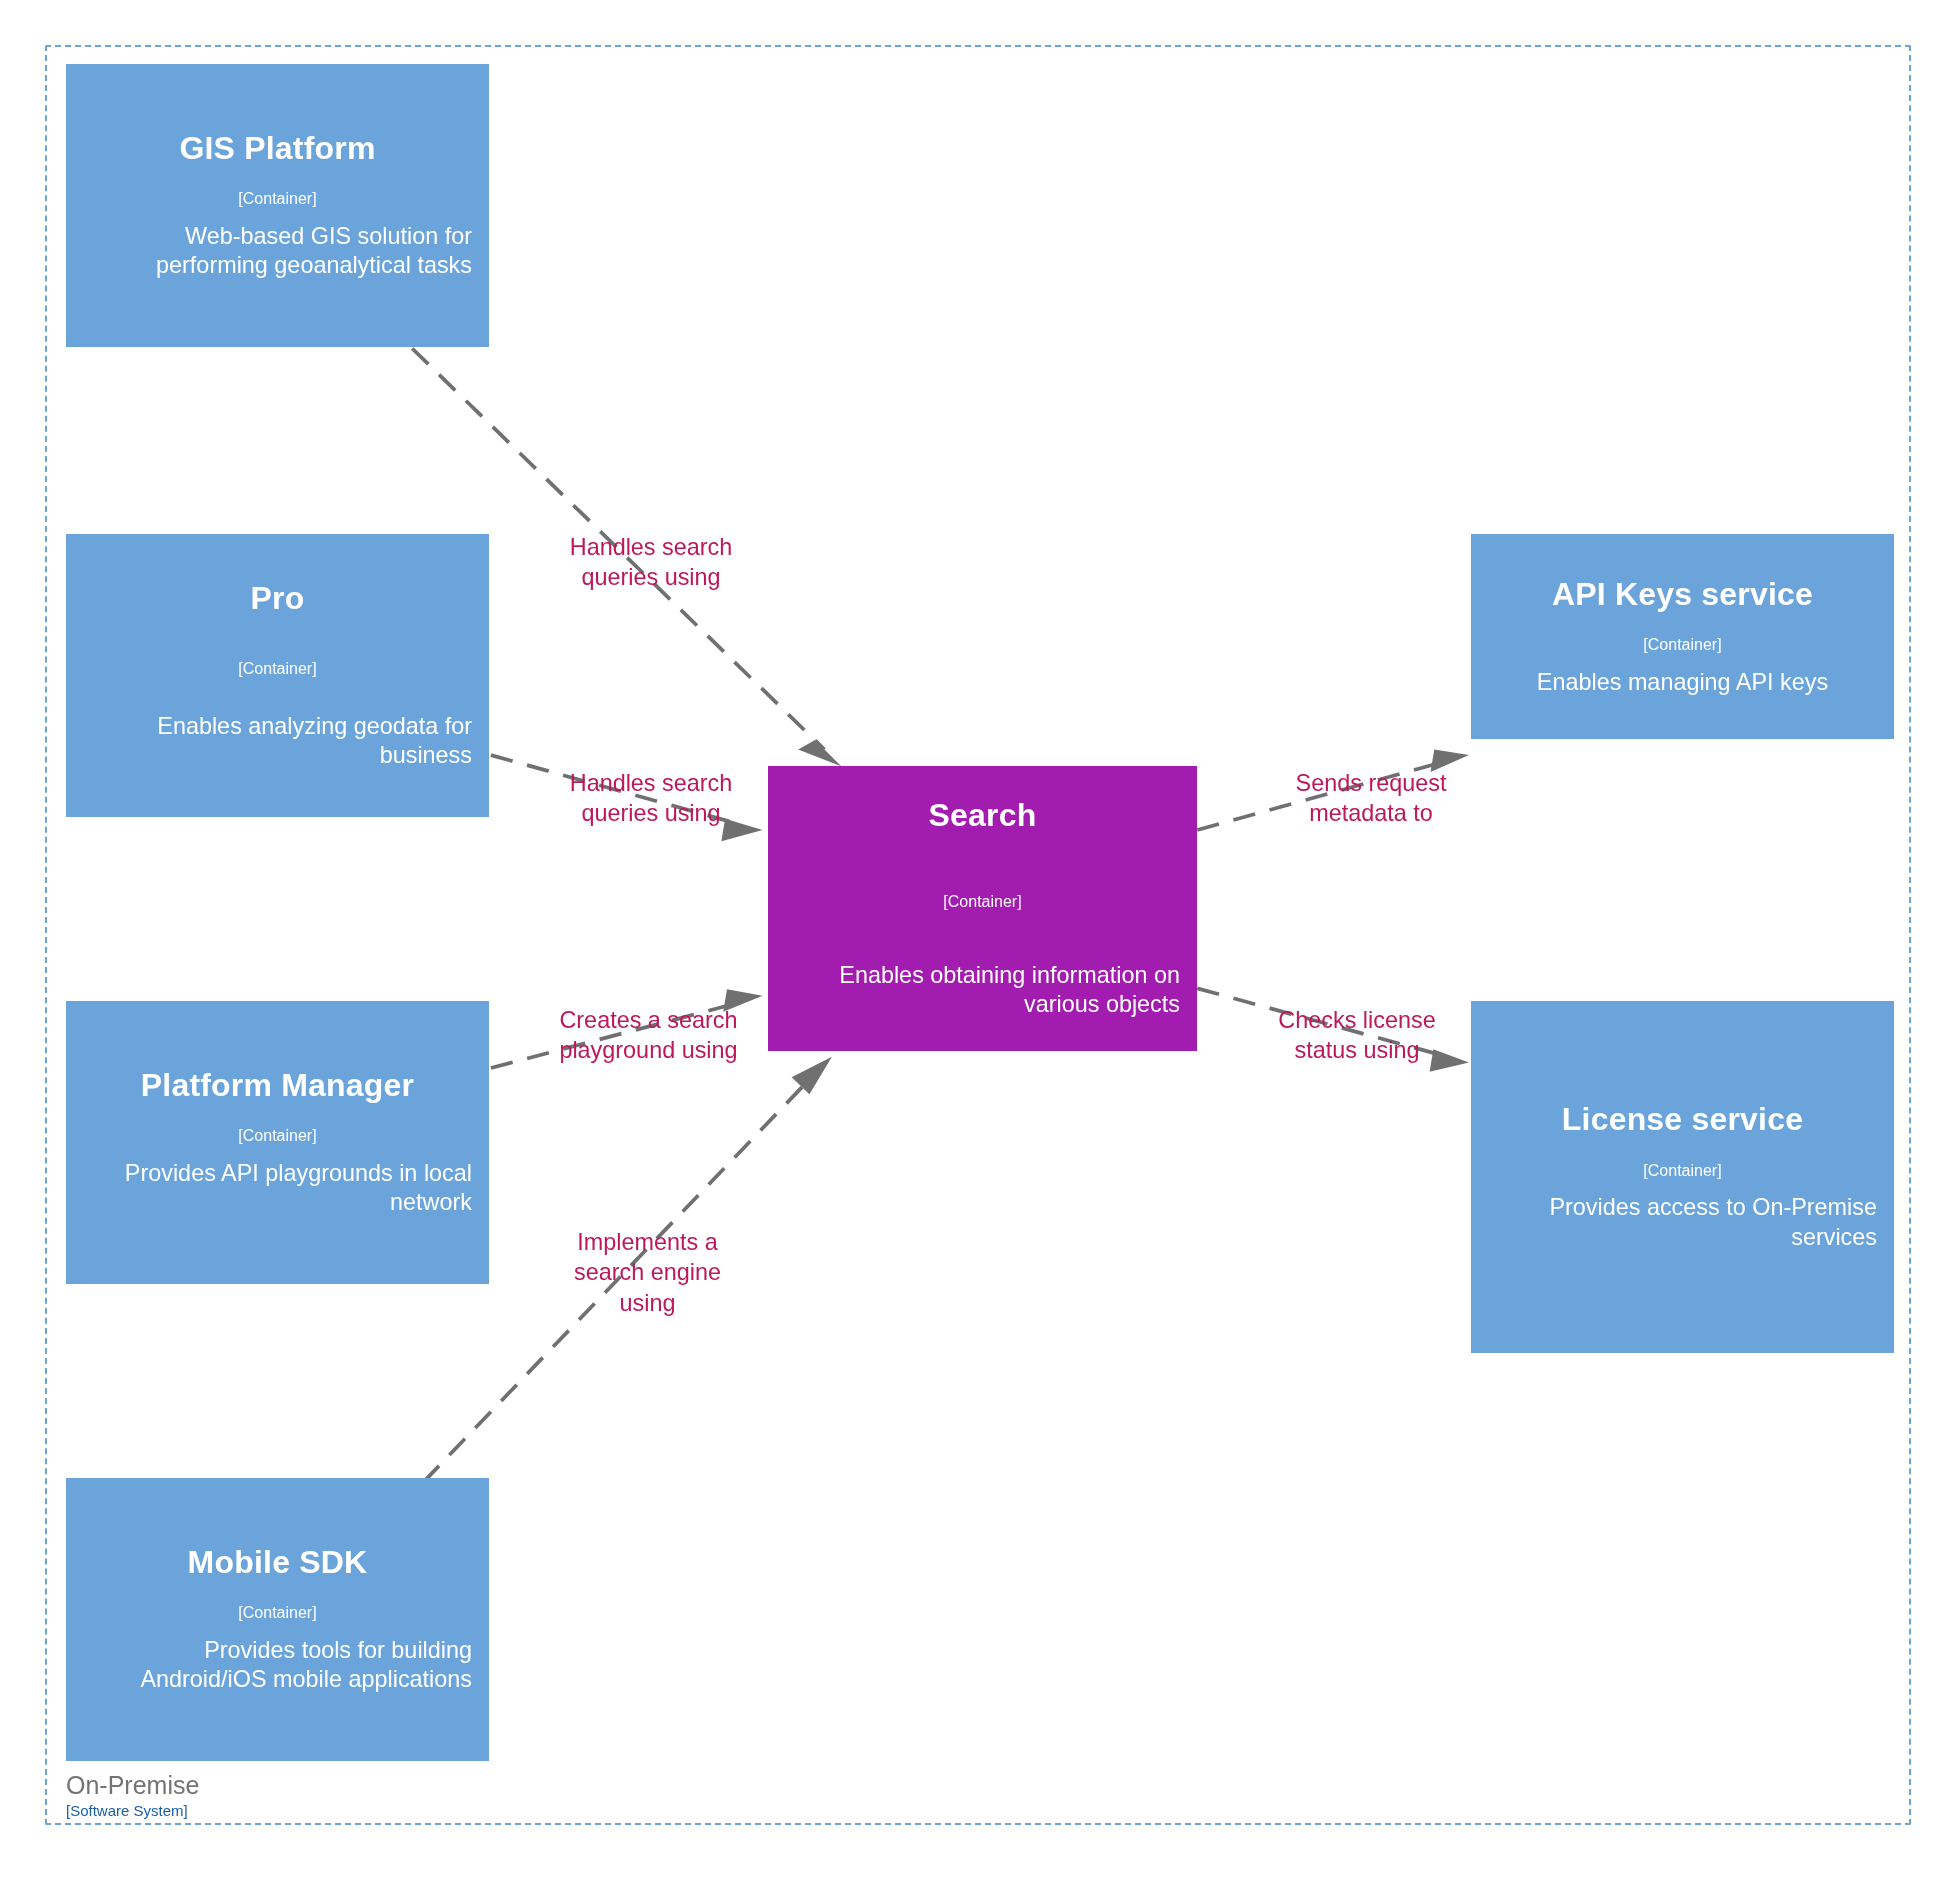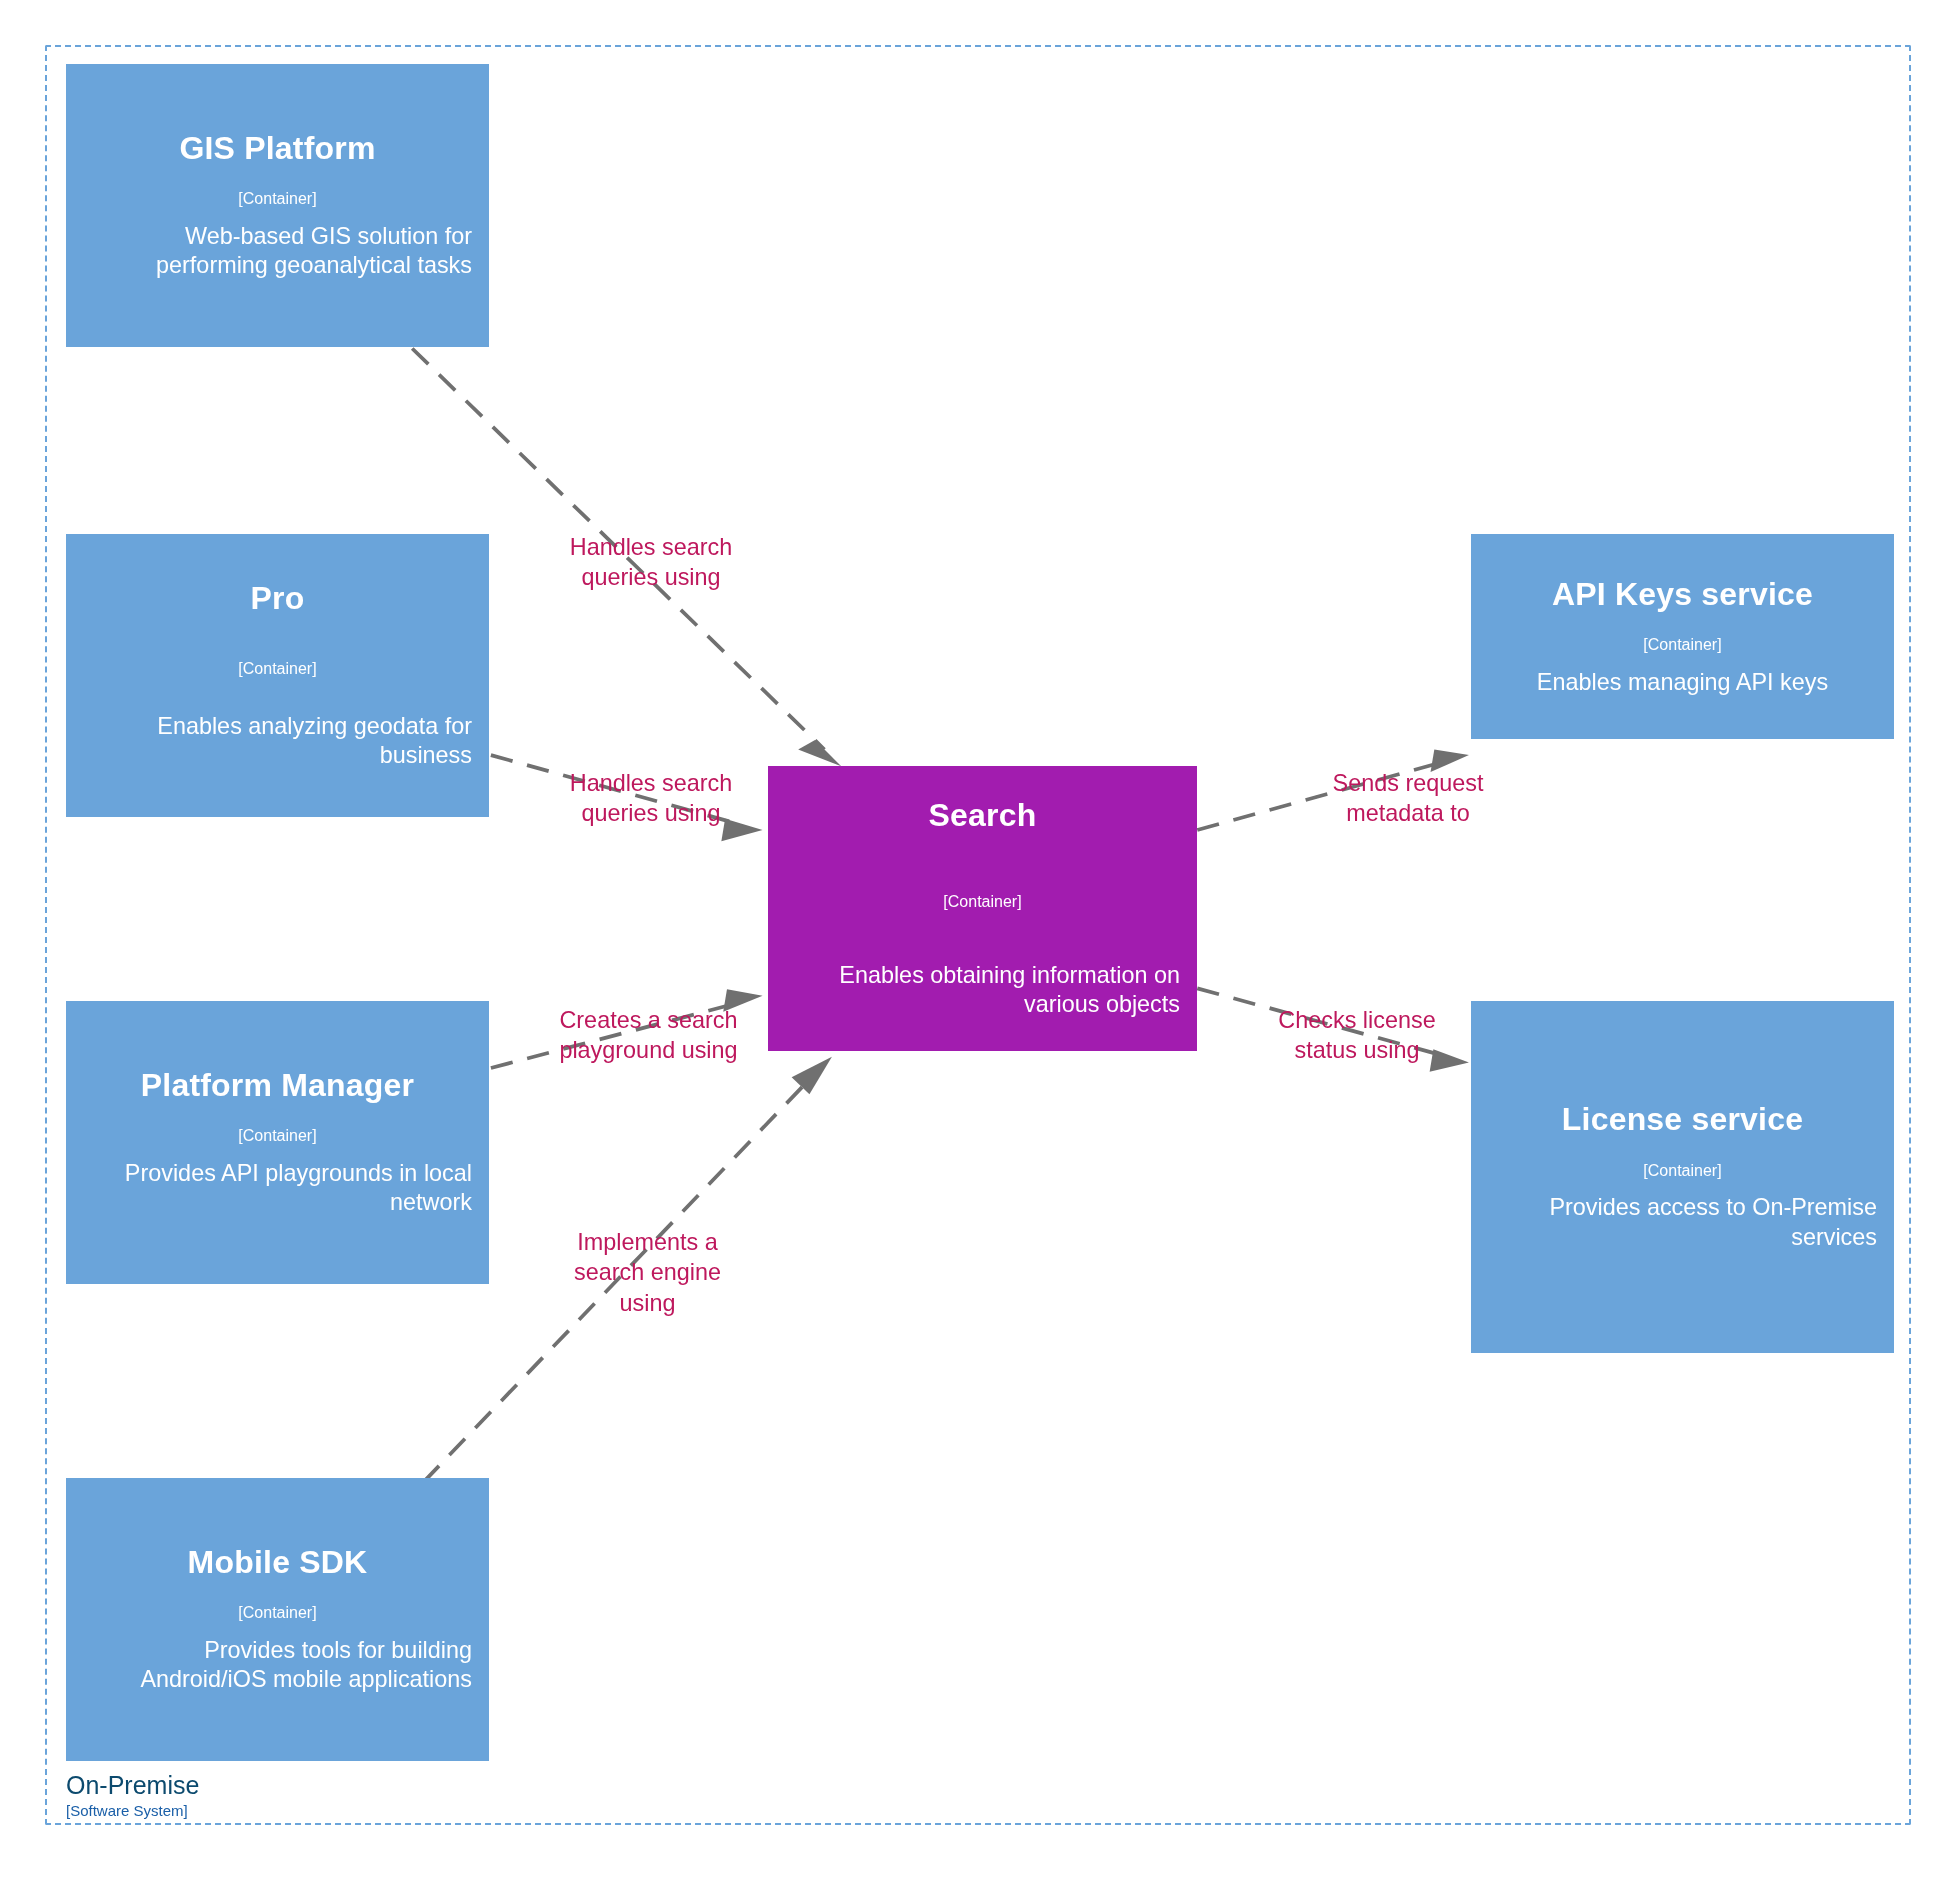--- a/index.html
+++ b/index.html
@@ -30,21 +30,21 @@
   .boundary-label {
     position: absolute;
     left: 66px;
     top: 1771px;
     line-height: 1.18;
     white-space: nowrap;
   }
   .boundary-label .bl-name {
     display: block;
     font-size: 25px;
-    color: #0c4a6e;
+    color: #737373;
     font-weight: 400;
   }
   .boundary-label .bl-type {
     display: block;
     font-size: 15px;
     color: #1A5FA8;
     font-weight: 400;
     margin-top: 1.9px;
   }
 
@@ -202,20 +202,20 @@
   <div class="edge-label" style="left:534px; top:768px; width:234px;">Handles search
 queries using</div>
 
   <div class="edge-label" style="left:529px; top:1005px; width:239px;">Creates a search
 playground using</div>
 
   <div class="edge-label" style="left:542px; top:1227px; width:211px;">Implements a
 search engine
 using</div>
 
-  <div class="edge-label" style="left:1286px; top:768px; width:244px;">Sends request
+  <div class="edge-label" style="left:1249px; top:768px; width:244px;">Sends request
 metadata to</div>
 
   <div class="edge-label" style="left:1235px; top:1005px; width:244px;">Checks license
 status using</div>
 
 </div>
 
 
 </body></html>

